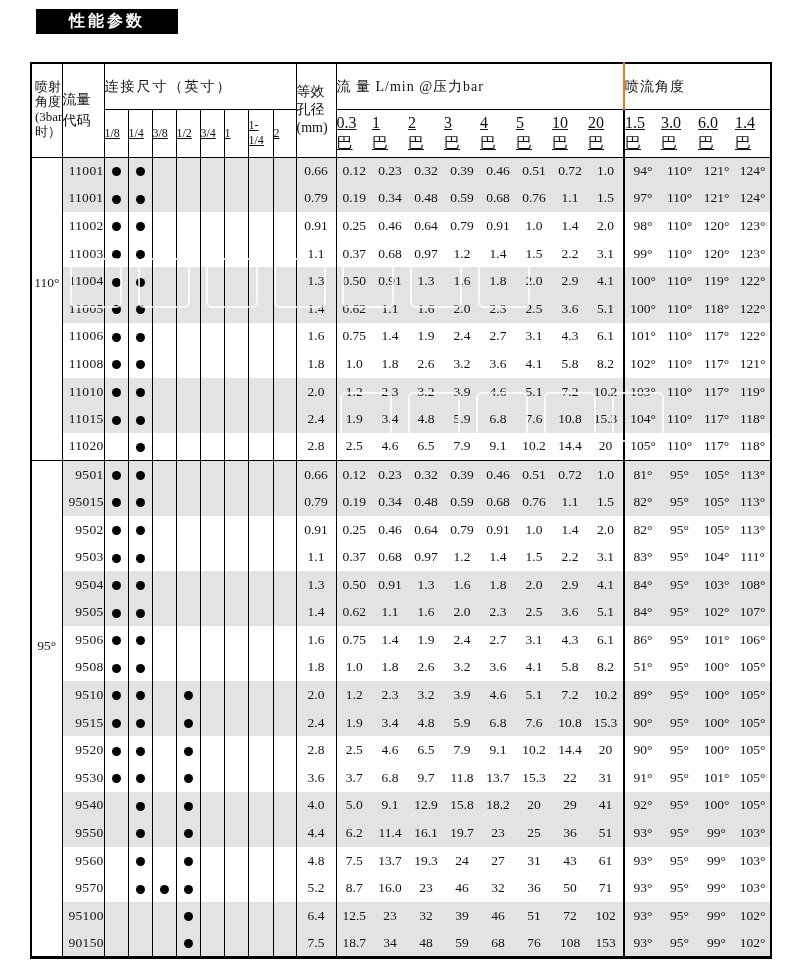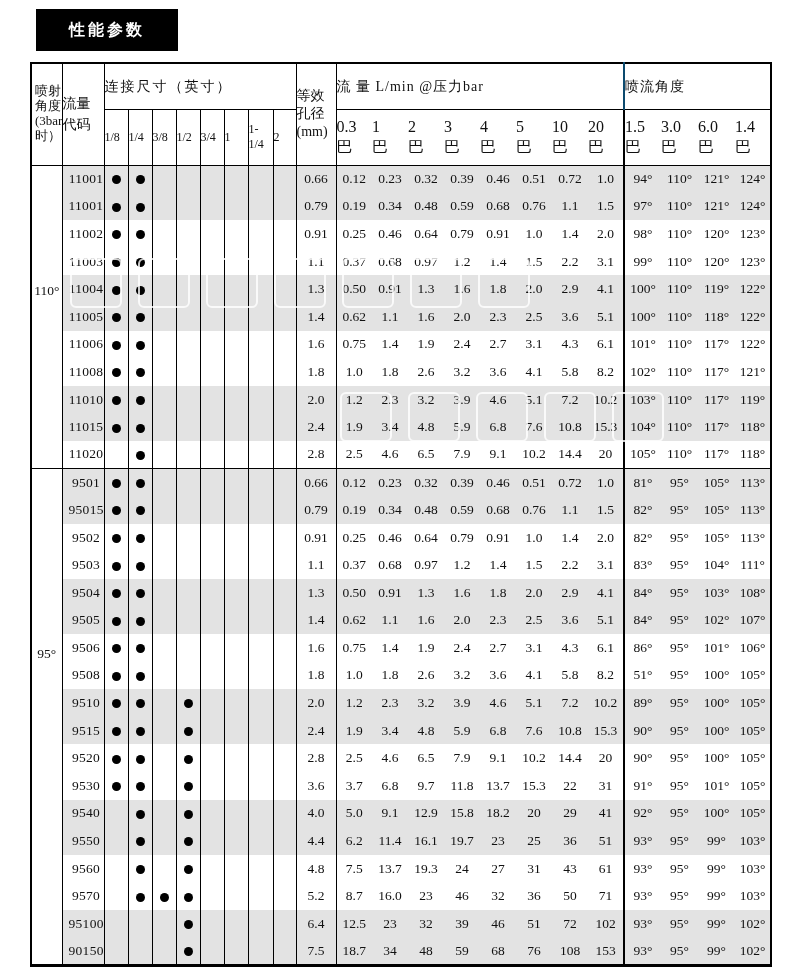--- a/index.html
+++ b/index.html
@@ -8,21 +8,21 @@
     width: 800px; height: 978px;
     background: #ffffff;
     font-family: "Liberation Serif", "DejaVu Serif", serif;
     color: #111;
     position: relative;
     overflow: hidden;
   }
   .title-box {
     position: absolute;
     left: 36px; top: 9px;
-    height: 42px;
+    height: 25px;
     min-width: 142px;
     background: #000;
     color: #fff;
     font-family: "DejaVu Sans", "Liberation Sans", sans-serif;
     font-weight: bold;
     font-size: 16px;
     letter-spacing: 3px;
     display: flex; align-items: center; justify-content: center;
     padding: 0 22px;
   }
@@ -36,27 +36,27 @@
     border-bottom: 3px solid #000;
   }
   th, td { padding: 0; font-weight: normal; overflow: hidden; }
   thead th {
     font-size: 14px;
     text-align: left;
     vertical-align: middle;
     line-height: 1.25;
   }
   tr.head-top { height: 46px; padding-left: 20px; }
-  tr.head-sub { height: 56px; }
+  tr.head-sub { height: 48px; text-decoration: underline; }
   .th-angle  { border-right: 1px solid #000; font-size: 13px; text-align: left; padding-left: 3px; line-height: 1.15; }
   .th-code   { border-right: 1px solid #000; line-height: 1.5; }
   .th-conn-group { border-right: 1px solid #000; border-bottom: 1px solid #000; letter-spacing: 2px; }
   .th-ap     { border-right: 1px solid #000; line-height: 1.3; }
   .th-flow-group { border-bottom: 1px solid #000; letter-spacing: 1px; margin-left: 32px; }
-  .th-angle-group { border-left: 2px solid #0c4a6e; border-bottom: 1px solid #000; letter-spacing: 1px; }
+  .th-angle-group { border-left: 2px solid #f97316; border-bottom: 1px solid #000; letter-spacing: 1px; }
   th.sub-conn { border-right: 1px solid #000; font-size: 12px; }
   th.sub-press { font-size: 16px; line-height: 1.25; }
   th.angle-sep { border-left: 2px solid #000; }
   thead tr.head-sub th { border-bottom: 1.5px solid #000; }
 
   tbody td {
     height: 27.6px;
     font-size: 13.5px;
     text-align: center;
     vertical-align: middle;
@@ -65,21 +65,21 @@
   td.group-angle-cell {
     background: #fff !important;
     border-right: 1px solid #000;
     text-align: center;
     vertical-align: middle;
     font-size: 13.5px;
   }
   td.group-angle-cell .angle-label { position: relative; display: inline-block; }
   td.group-angle-cell.g0 .angle-label { top: -26px; }
   td.group-angle-cell.g1 .angle-label { top: -62px; }
-  td.code-cell { text-align: center; padding-left: 6px; border-right: 1px solid #000; letter-spacing: 0.3px; }
+  td.code-cell { text-align: right; padding-left: 6px; border-right: 1px solid #000; letter-spacing: 0.3px; }
   td.conn-cell { border-right: 1px solid #000; }
   td.ap-cell   { border-right: 1px solid #000; }
   td.angle-sep { border-left: 2px solid #000; }
   tr.group-start td { border-top: 1.5px solid #000; }
   .dot {
     display: inline-block;
     width: 9px; height: 9px;
     background: #000;
     border-radius: 50%;
     vertical-align: middle;

